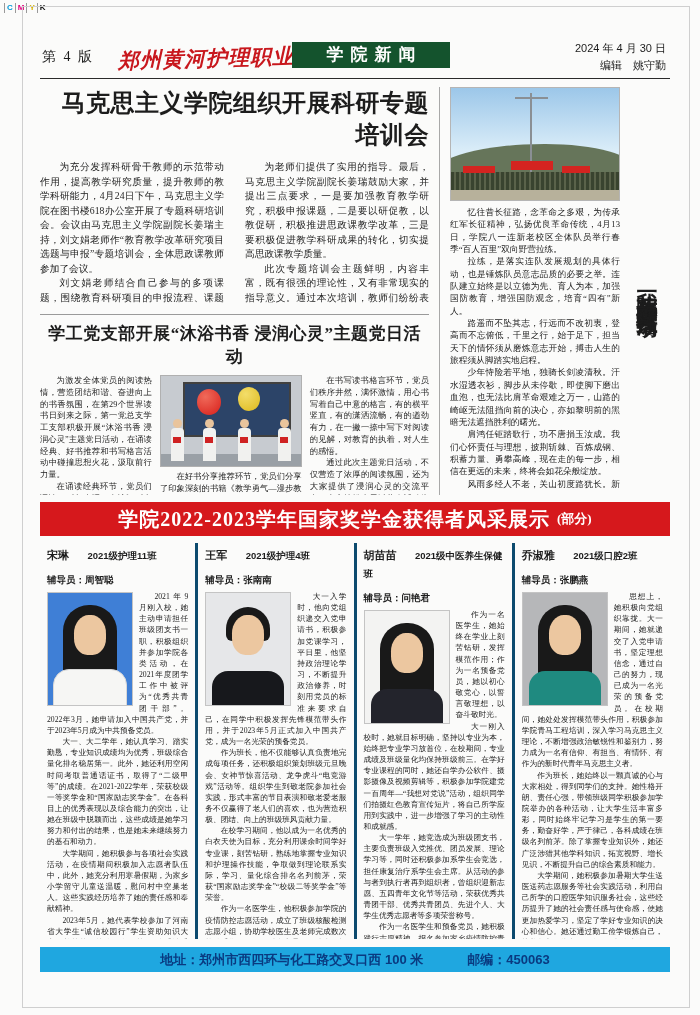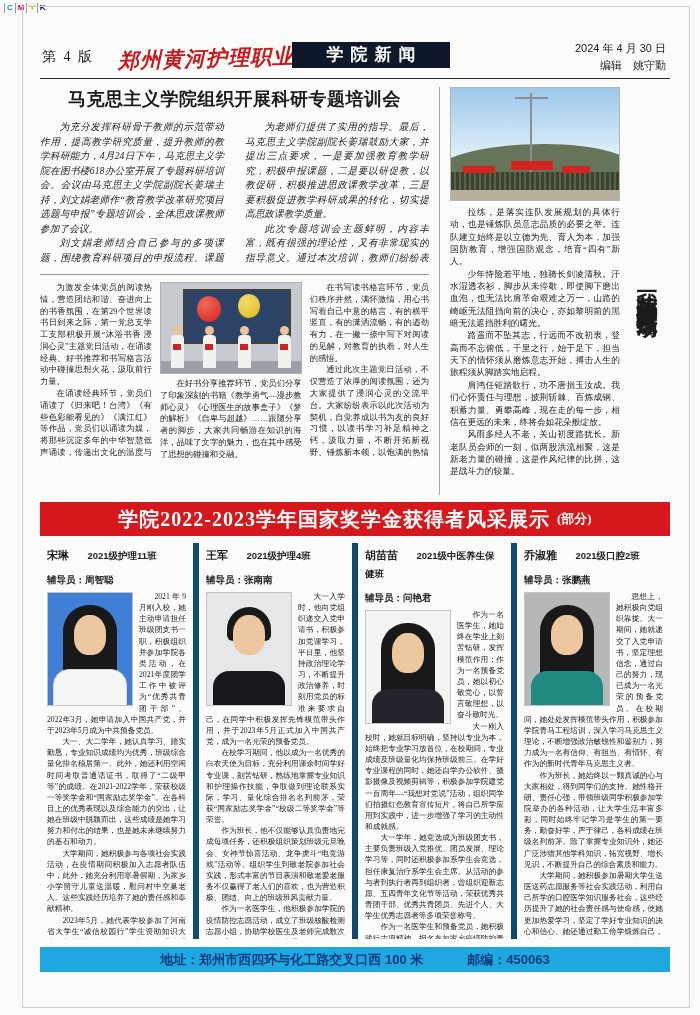--- a/index.html
+++ b/index.html
@@ -13,33 +13,33 @@
   .cmyk{position:absolute;left:4px;top:3px;display:flex;font-family:"Liberation Sans",sans-serif;
         font-size:8px;font-weight:bold;line-height:10px;}
   .cmyk span{border-left:1px solid #999;padding:0 2px;}
   .cmyk .c{color:#0098d8;} .cmyk .m{color:#e2007e;} .cmyk .y{color:#d8b400;} .cmyk .k{color:#111;}
 
   
   .hdr{position:relative;height:44px;}
   .edition{position:absolute;left:2px;top:14px;font-size:14px;font-weight:normal;letter-spacing:2px;}
   .masthead{position:absolute;left:78px;top:10px;font-size:21px;font-weight:bold;font-style:italic;
             color:#c8171d;transform:rotate(-1.5deg);font-family:"Liberation Serif",serif;letter-spacing:1px;}
-  .section-box{position:absolute;left:252px;top:8px;width:158px;height:26px;background:#0f172a;color:#fff;
+  .section-box{position:absolute;left:252px;top:8px;width:158px;height:26px;background:#14532d;color:#fff;
             font-size:17px;font-weight:bold;text-align:center;line-height:26px;letter-spacing:7px;text-indent:7px;}
   .dateblock{position:absolute;right:4px;top:6px;text-align:right;font-size:11px;line-height:1.55;
             font-family:"Liberation Sans",sans-serif;}
   .rule{border-top:1.5px solid #2a2a2a;margin-bottom:8px;}
 
   
   .main-row{display:flex;height:408px;overflow:hidden;}
   .left-col{width:400px;padding-right:10px;border-right:1px solid #a8a8a8;box-sizing:border-box;}
   .right-col{flex:1;padding-left:10px;position:relative;box-sizing:border-box;}
 
-  .a1-title{font-size:18px;font-weight:bold;text-align:center;margin:0 0 9px;letter-spacing:.5px;}
-  .a1-cols{display:flex;gap:21px;height:146px;overflow:hidden;font-style:italic;}
+  .a1-title{font-size:24px;font-weight:bold;text-align:right;margin:0 0 9px;letter-spacing:.5px;}
+  .a1-cols{display:flex;gap:21px;height:146px;overflow:hidden;}
   .acol{flex:1;font-size:9.7px;line-height:1.5;text-align:justify;}
   p.np{margin:0;text-indent:2em;}
 
   .hr2{border-top:1px solid #9a9a9a;margin:8px 0 7px;}
 
   .a2-title{font-size:17px;font-weight:bold;text-align:center;margin:0 0 7px;letter-spacing:.5px;}
   .a2-cols{display:flex;gap:8px;height:176px;overflow:hidden;font-size:8.3px;line-height:1.42;text-align:justify;}
   .a2c1{width:30%;} .a2c2{width:38%;} .a2c3{width:32%;}
 
   
@@ -73,21 +73,21 @@
   .mb3{left:66%;bottom:27px;width:17%;height:7px;}
 
   
   .awards-banner{margin-top:7px;height:34px;background:#d6181c;color:#fff;display:flex;
            align-items:center;justify-content:center;gap:7px;}
   .banner-main{font-size:20px;font-weight:bold;letter-spacing:1px;}
   .banner-suffix{font-size:13px;font-weight:bold;}
 
   .students-row{display:flex;margin-top:7px;height:396px;overflow:hidden;}
   .stu{flex:1;padding:2px 7px 0;overflow:hidden;box-sizing:border-box;}
-  .stu + .stu{border-left:6px solid #0c4a6e;}
+  .stu + .stu{border-left:3px solid #0c4a6e;}
   .stu-head{font-family:"Liberation Sans",sans-serif;margin-bottom:4px;}
   .stu-name{font-size:11px;font-weight:bold;}
   .stu-class{font-size:9.5px;font-weight:bold;margin-left:14px;}
   .stu-coun{font-size:9.5px;font-weight:bold;margin-top:11px;}
   .stu-body{font-size:7.7px;line-height:1.45;text-align:justify;}
   .portrait{float:left;width:84px;height:112px;margin:1px 6px 3px 0;position:relative;overflow:hidden;border:1px solid #c4c4c4;}
   .p-hair{position:absolute;left:50%;transform:translateX(-50%);background:#191919;}
   .hair-long{top:12px;width:54px;height:92px;border-radius:26px 26px 8px 8px;}
   .hair-short{top:14px;width:44px;height:34px;border-radius:22px 22px 6px 6px;}
   .p-head{position:absolute;left:50%;top:22px;transform:translateX(-50%);width:32px;height:40px;
@@ -138,20 +138,21 @@
               <p class="np">为老师们提供了实用的指导。最后，马克思主义学院副院长姜瑞鼓励大家，并提出三点要求，一是要加强教育教学研究，积极申报课题，二是要以研促教，以教促研，积极推进思政课教学改革，三是要积极促进教学科研成果的转化，切实提高思政课教学质量。</p>
               <p class="np">此次专题培训会主题鲜明，内容丰富，既有很强的理论性，又有非常现实的指导意义。通过本次培训，教师们纷纷表示对教学改革研究项目选题与实践项目申报有了深刻的认识，增强了教学改革研究项目申报的信心，拓宽了教学研究的思路，也对推进我院教科研课题研究工作顺利开展、促进教学研究水平再上新台阶奠定了基础。</p>
 
             </div>
           </div>
         </div>
 
         <div class="hr2"></div>
 
         <div>
+          <h2 class="a2-title">学工党支部开展“沐浴书香  浸润心灵”主题党日活动</h2>
           <div class="a2-cols">
             <div class="a2c1">
               <p class="np">为激发全体党员的阅读热情，营造团结和谐、奋进向上的书香氛围，在第29个世界读书日到来之际，第一党总支学工支部积极开展“沐浴书香  浸润心灵”主题党日活动，在诵读经典、好书推荐和书写格言活动中碰撞思想火花，汲取前行力量。</p>
               <p class="np">在诵读经典环节，党员们诵读了《归来吧！台湾》《有些色彩能看见的》《满江红》等作品，党员们以诵读为媒，将那些沉淀多年的中华智慧低声诵读，传递出文化的温度与力量，或低唱，或高亢激昂，每一字、每一句，都焕发生命，跃然于耳畔，触动着每一位党员的心。</p>
             </div>
             <div class="a2c2">
               <div class="photo-classroom">
                 <div class="screen"></div>
                 <div class="balloon bal-red"></div>
                 <div class="balloon bal-yel"></div>
@@ -178,23 +179,24 @@
           <div class="photo-military">
             <div class="m-ridge"></div>
             <div class="m-pole"></div>
             <div class="m-cross"></div>
             <div class="m-troop"></div>
             <div class="m-ground"></div>
             <div class="m-banner mb1"></div>
             <div class="m-banner mb2"></div>
             <div class="m-banner mb3"></div>
           </div>
+          <p class="np">忆往昔长征路，念革命之多艰，为传承红军长征精神，弘扬优良革命传统，4月13日，学院八一连新老校区全体队员举行春季“百人百里”双向野营拉练。</p>
           <p class="np">拉练，是落实连队发展规划的具体行动，也是锤炼队员意志品质的必要之举。连队建立始终是以立德为先、育人为本，加强国防教育，增强国防观念，培育“四有”新人。</p>
+          <p class="np">路遥而不坠其志，行远而不改初衷，登高而不忘俯低，千里之行，始于足下，担当天下的情怀须从磨炼意志开始，搏击人生的旅程须从脚踏实地启程。</p>
           <p class="np">少年恃险若平地，独骑长剑凌清秋。汗水湿透衣衫，脚步从未停歇，即使脚下磨出血泡，也无法比肩革命艰难之万一，山路的崎岖无法阻挡向前的决心，亦如黎明前的黑暗无法遮挡胜利的曙光。</p>
-          <p class="np">路遥而不坠其志，行远而不改初衷，登高而不忘俯低，千里之行，始于足下，担当天下的情怀须从磨炼意志开始，搏击人生的旅程须从脚踏实地启程。</p>
           <p class="np">肩鸿任钜踏歌行，功不唐捐玉汝成。我们心怀责任与理想，披荆斩棘、百炼成钢、积蓄力量、勇攀高峰，现在走的每一步，相信在更远的未来，终将会如花朵般绽放。</p>
           <p class="np">风雨多经人不老，关山初度路犹长。新老队员会师的一刻，似两股洪流相聚，这是新老力量的碰撞，这是作风纪律的比拼，这是战斗力的较量。</p>
 
         </div>
       </div>
     </div>
 
     <div class="awards-banner">
       <span class="banner-main">学院2022-2023学年国家奖学金获得者风采展示</span>
       <span class="banner-suffix">(部分)</span>
@@ -232,22 +234,22 @@
           </div>
           <div class="stu-coun">辅导员：张南南</div>
         </div>
         <div class="stu-body">
           <div class="portrait bg-lgray">
             <div class="p-hair hair-short"></div>
             <div class="p-head"></div>
             <div class="p-shirt sh-suit"></div>
           </div>
           <p class="np">大一入学时，他向党组织递交入党申请书，积极参加党课学习，平日里，他坚持政治理论学习，不断提升政治修养，时刻用党员的标准来要求自己，在同学中积极发挥先锋模范带头作用，并于2023年5月正式加入中国共产党，成为一名光荣的预备党员。</p>
+          <p class="np">作为班长，他不仅能够认真负责地完成每项任务，还积极组织策划班级元旦晚会、女神节惊喜活动、龙争虎斗“电竞游戏”活动等。组织学生到敬老院参加社会实践，形式丰富的节目表演和敬老爱老服务不仅赢得了老人们的喜欢，也为营造积极、团结、向上的班级班风贡献力量。</p>
           <p class="np">在校学习期间，他以成为一名优秀的白衣天使为目标，充分利用课余时间学好专业课，刻苦钻研，熟练地掌握专业知识和护理操作技能，争取做到理论联系实际，学习、量化综合排名名列前茅，荣获“国家励志奖学金”“校级二等奖学金”等荣誉。</p>
-          <p class="np">作为班长，他不仅能够认真负责地完成每项任务，还积极组织策划班级元旦晚会、女神节惊喜活动、龙争虎斗“电竞游戏”活动等。组织学生到敬老院参加社会实践，形式丰富的节目表演和敬老爱老服务不仅赢得了老人们的喜欢，也为营造积极、团结、向上的班级班风贡献力量。</p>
           <p class="np">作为一名医学生，他积极参加学院的疫情防控志愿活动，成立了班级核酸检测志愿小组，协助学校医生及老师完成数次核酸采集工作。同时在寒暑假，他也积极参与社区疫情防控志愿活动，不仅将专业知识运用到实践中，也为家乡贡献一份力量。</p>
         </div>
       </div>
 
       <div class="stu">
         <div class="stu-head">
           <div>
             <span class="stu-name">胡苗苗</span>
             <span class="stu-class">2021级中医养生保健班</span>
           </div>

